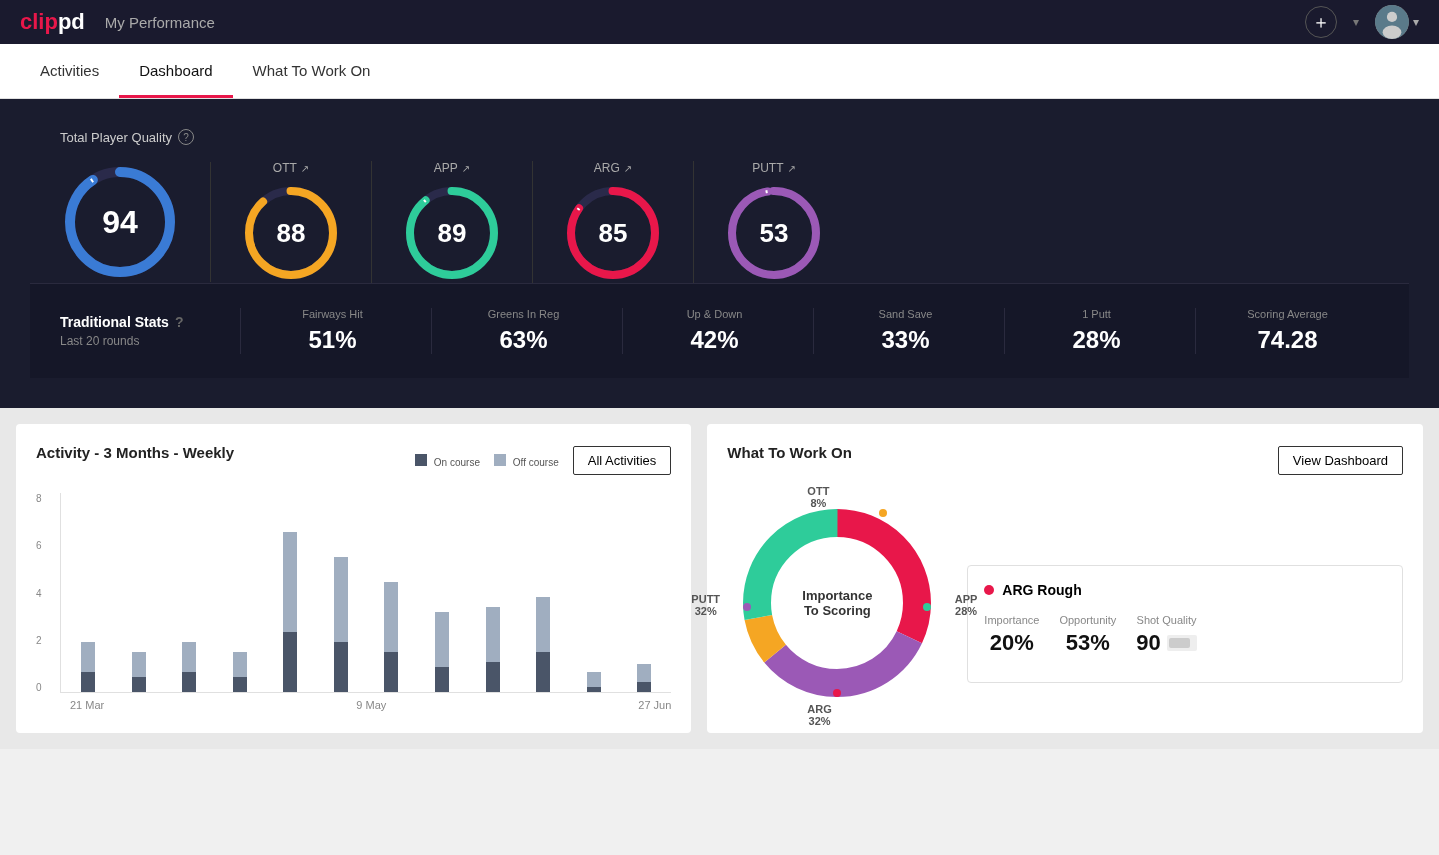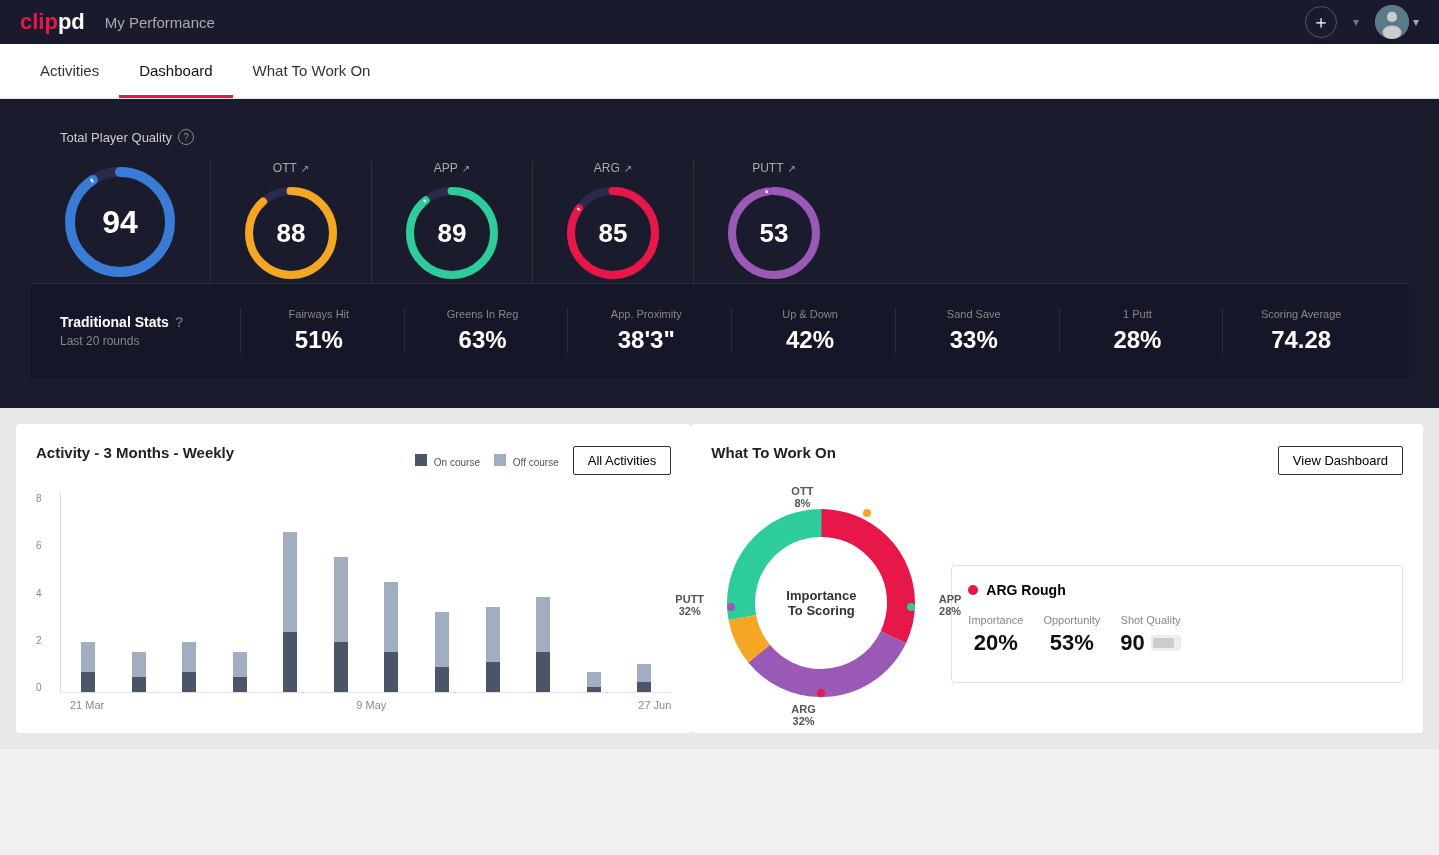--- a/index.html
+++ b/index.html
@@ -245,20 +245,21 @@
     }
     .trad-stat-value {
       color: white;
       font-size: 24px;
       font-weight: 600;
     }
 
     
     .bottom-panels {
       display: flex;
+      gap: 16px;
       padding: 16px;
       background: #e8e8e8;
     }
     .panel {
       background: white;
       border-radius: 4px;
       padding: 20px;
       flex: 1;
     }
     .panel-title {
@@ -497,24 +498,20 @@
     <div class="trad-stats-grid">
       <div class="trad-stat">
         <div class="trad-stat-label">Fairways Hit</div>
         <div class="trad-stat-value">51%</div>
       </div>
       <div class="trad-stat">
         <div class="trad-stat-label">Greens In Reg</div>
         <div class="trad-stat-value">63%</div>
       </div>
       <div class="trad-stat">
-        <div class="trad-stat-label">App. Proximity</div>
-        <div class="trad-stat-value">38'3"</div>
-      </div>
-      <div class="trad-stat">
         <div class="trad-stat-label">Up &amp; Down</div>
         <div class="trad-stat-value">42%</div>
       </div>
       <div class="trad-stat">
         <div class="trad-stat-label">Sand Save</div>
         <div class="trad-stat-value">33%</div>
       </div>
       <div class="trad-stat">
         <div class="trad-stat-label">1 Putt</div>
         <div class="trad-stat-value">28%</div>

